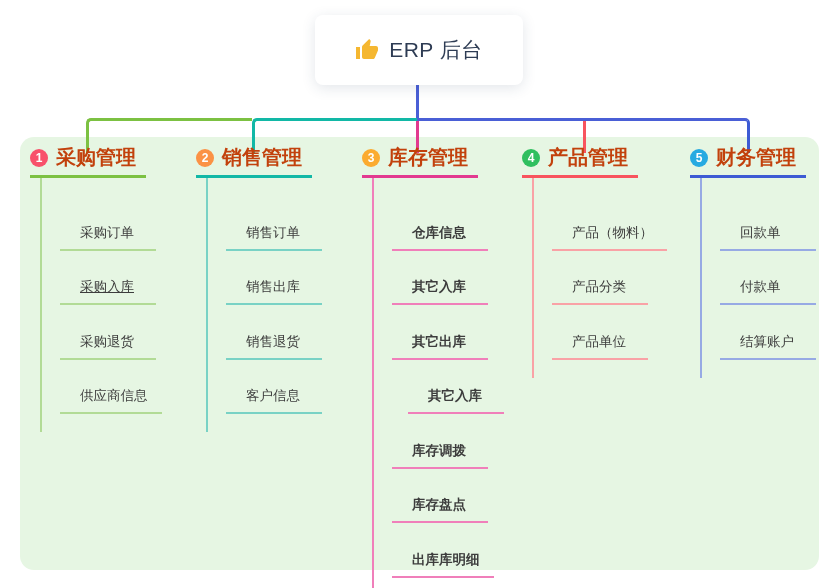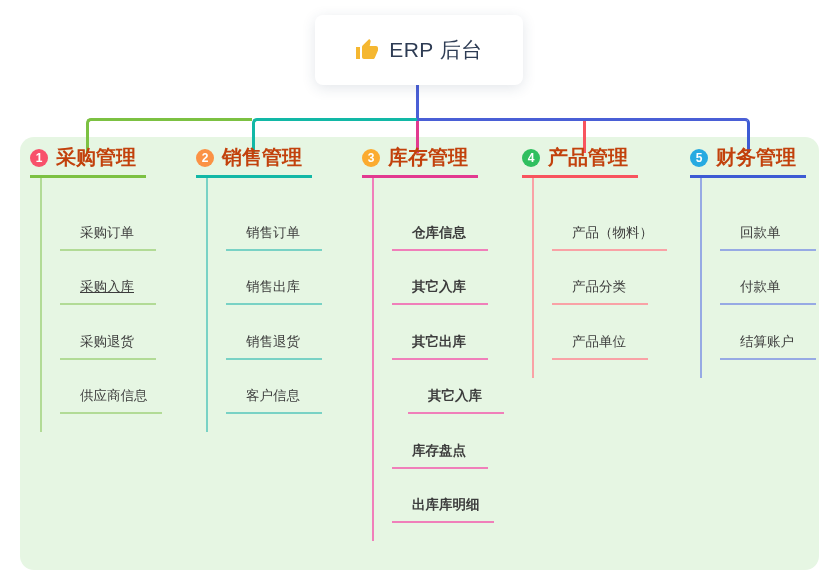--- a/index.html
+++ b/index.html
@@ -98,20 +98,21 @@
       <div class="branch" style="left: 362px;">
         <div class="branch-header" style="border-bottom-color: rgb(226, 58, 144);">
           <span class="badge" style="background: rgb(251, 171, 48);">3</span>
           <span class="branch-label">库存管理</span>
         </div>
         <ul class="children" style="border-left-color: rgb(240, 127, 186); font-weight: bold;">
           <li style="border-bottom-color: rgb(240, 127, 186);">仓库信息</li>
           <li style="border-bottom-color: rgb(240, 127, 186);">其它入库</li>
           <li style="border-bottom-color: rgb(240, 127, 186);">其它出库</li>
           <li style="border-bottom-color: rgb(240, 127, 186); margin-left: 16px;">其它入库</li>
+          <li style="border-bottom-color: rgb(240, 127, 186);">库存调拨</li>
           <li style="border-bottom-color: rgb(240, 127, 186);">库存盘点</li>
           <li style="border-bottom-color: rgb(240, 127, 186);">出库库明细</li>
         </ul>
       </div>
       <div class="branch" style="left: 522px;">
         <div class="branch-header" style="border-bottom-color: rgb(248, 84, 94);">
           <span class="badge" style="background: rgb(47, 191, 95);">4</span>
           <span class="branch-label">产品管理</span>
         </div>
         <ul class="children" style="border-left-color: rgb(249, 162, 166);">

